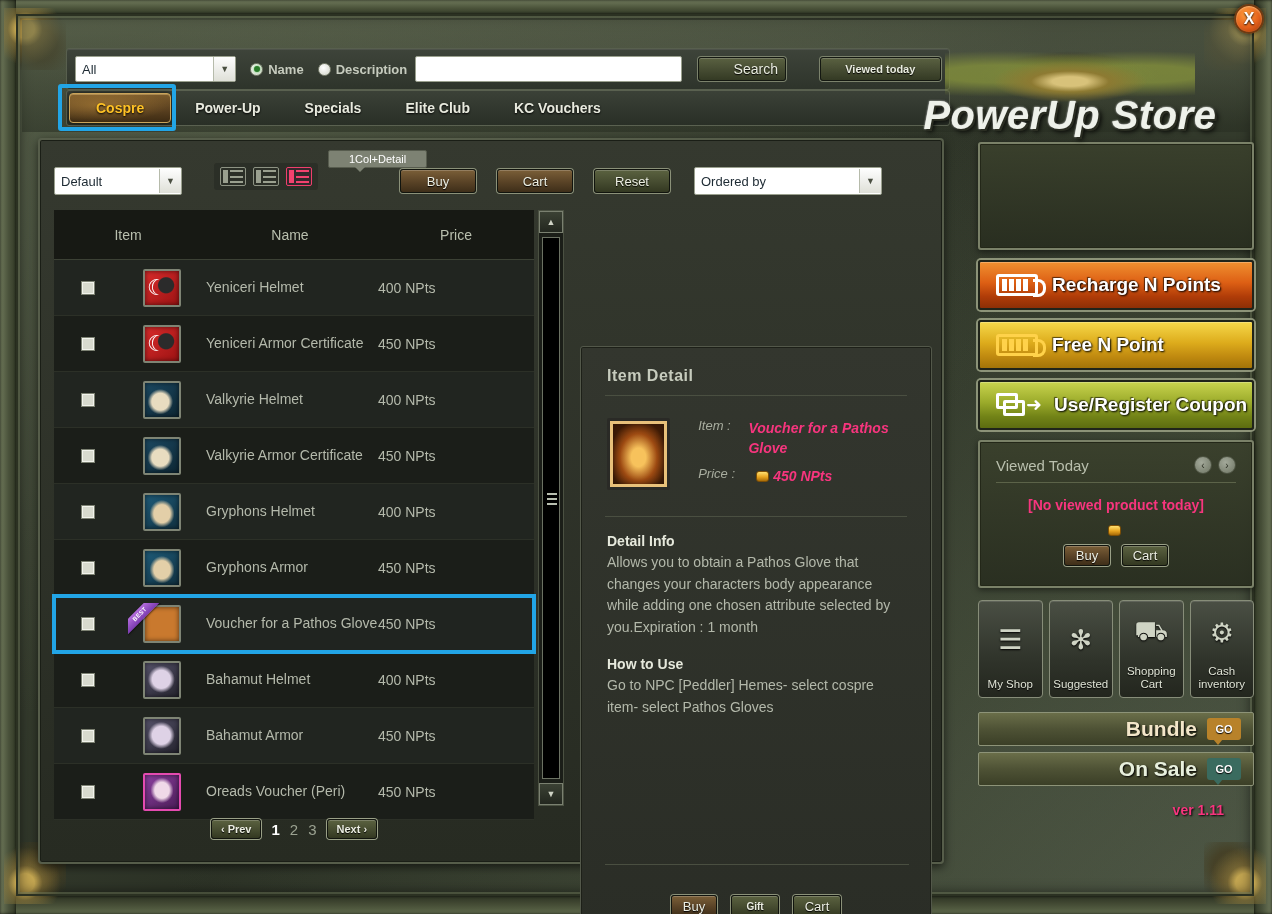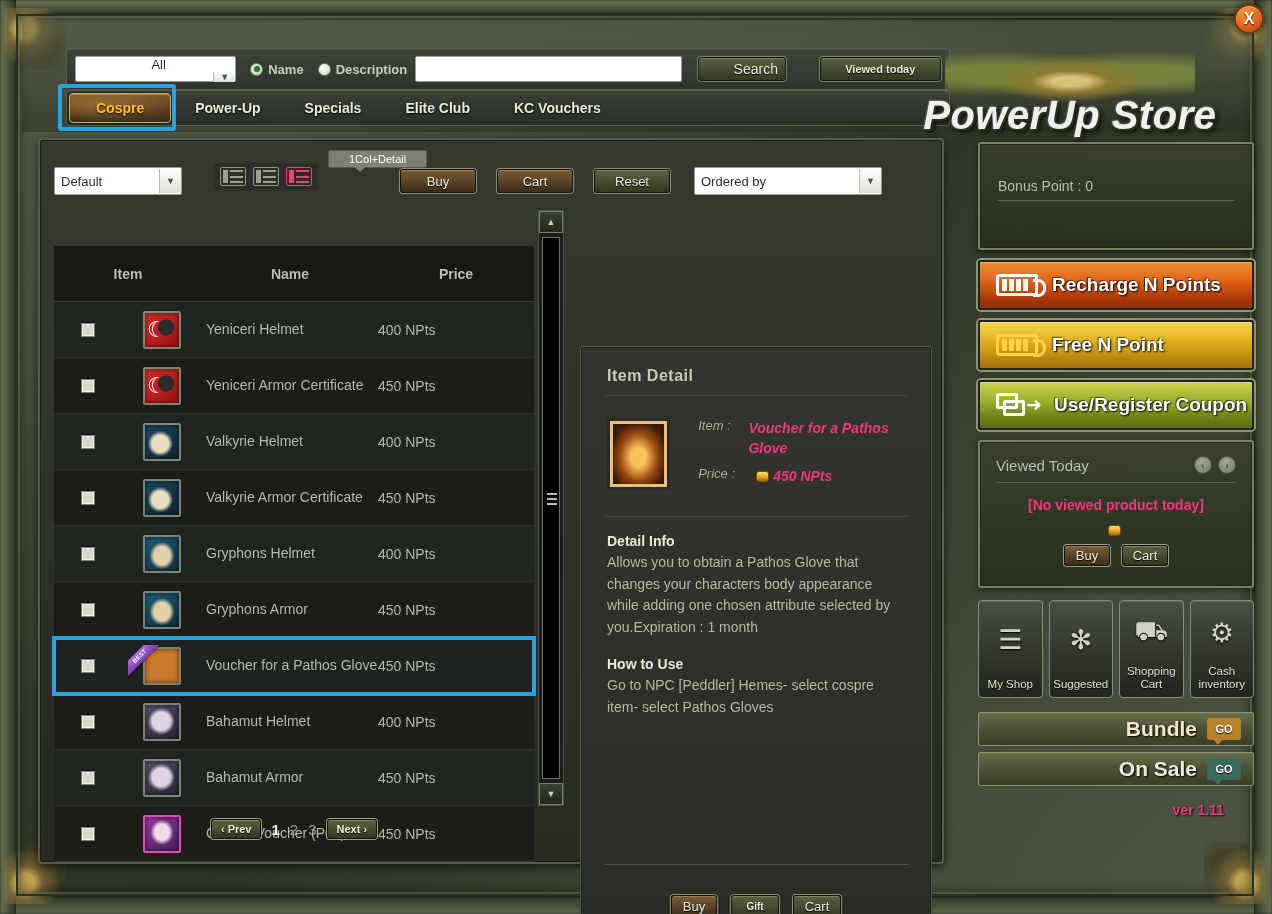--- a/index.html
+++ b/index.html
@@ -84,21 +84,21 @@
     display:flex; align-items:center;
     font-size:13px; color:#1d2a33; padding-left:6px;
   }
   .sel-arrow {
     width:22px; height:24px; margin-left:auto;
     background: linear-gradient(180deg,#fdfdfd,#dfe0d8);
     border-left:1px solid #b6bbab;
     display:flex; align-items:center; justify-content:center;
     font-size:9px; color:#4a4f41;
   }
-  #cat-select { width:162px;flex-direction:column; }
+  #cat-select { width:162px; }
   .radio-grp { display:flex; align-items:center; gap:5px; margin-left:6px; }
   .radio {
     width:13px; height:13px; border-radius:50%;
     background: radial-gradient(circle at 40% 35%, #fff, #cfd2c6);
     border:1px solid #7e8472; display:flex; align-items:center; justify-content:center;
   }
   .radio.on::after {
     content:""; width:6px; height:6px; border-radius:50%;
     background:#2a7a2a; box-shadow:0 0 3px #4ec24e;
   }
@@ -226,23 +226,23 @@
   #buy-btn  { position:absolute; left:346px; }
   #cart-btn { position:absolute; left:443px; }
   #reset-btn{ position:absolute; left:540px; }
   #orderedby-select { position:absolute; left:640px; width:188px; height:28px; }
 
   
   #item-list-wrap {
     position:absolute; left:14px; top:70px; width:480px; height:596px;
   }
   #list-header {
-    display:flex; height:56px; align-items:center;
+    display:flex; height:50px; align-items:center;
     background:#171914; border-bottom:1px solid #3c4135;
-    color:#b9bfae; font-size:14px; font-weight:bold;margin-top:36px;
+    color:#b9bfae; font-size:14px; font-weight:normal;
   }
   .col-item  { width:148px; text-align:center; }
   .col-name  { width:176px; text-align:center; }
   .col-price { width:156px; text-align:center; }
   .item-row {
     display:flex; align-items:center; height:56px; cursor:pointer;
     border-bottom:1px solid #2c3027;
     background:#212520;
   }
   .item-row:nth-child(even){ background:#1b1e19; }
@@ -734,23 +734,20 @@
           <div class="d-btn btn-brown" id="d-buy">Buy</div>
           <div class="d-btn btn-olive" id="d-gift">Gift</div>
           <div class="d-btn btn-olive" id="d-cart">Cart</div>
         </div>
       </div>
     </div>
 
     <div id="sidebar">
 
       <div class="sb-panel" id="points-panel">
-        <div class="pt-row">
-          <span>Bonus Point : 0</span>
-        </div>
       </div>
 
       <div class="big-btn" id="btn-free">
         <span class="ic-battery">
             <i></i>
             <i></i>
             <i></i>
             <i></i>
           </span>
         <span class="lbl">Free N Point</span>

